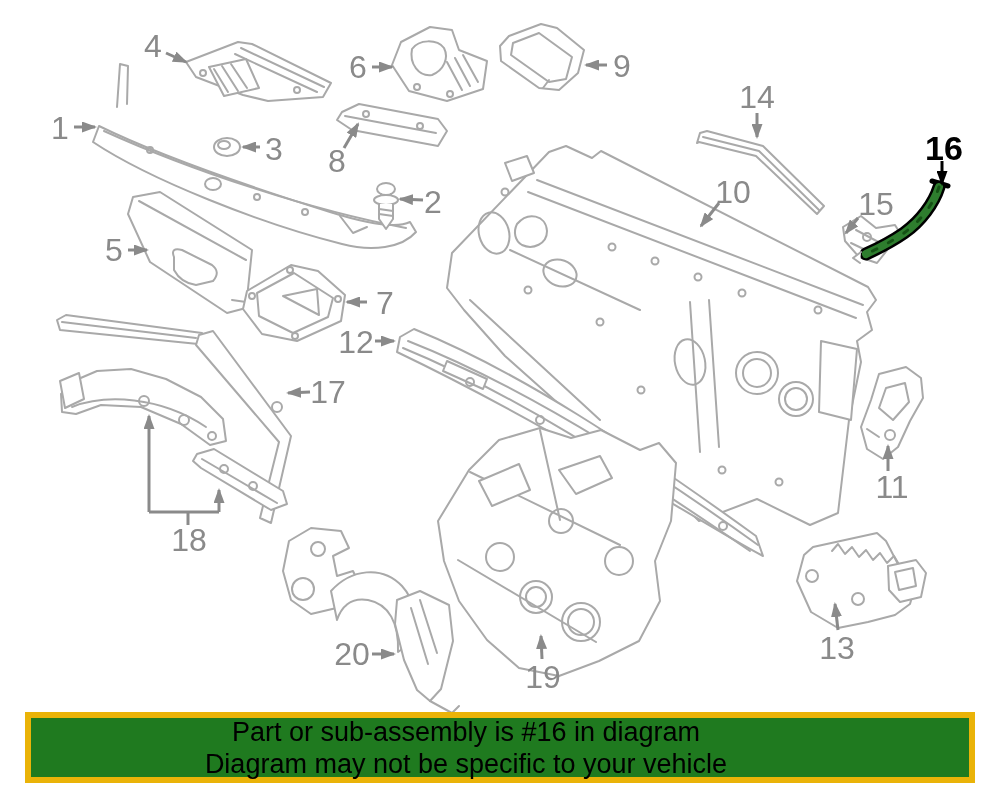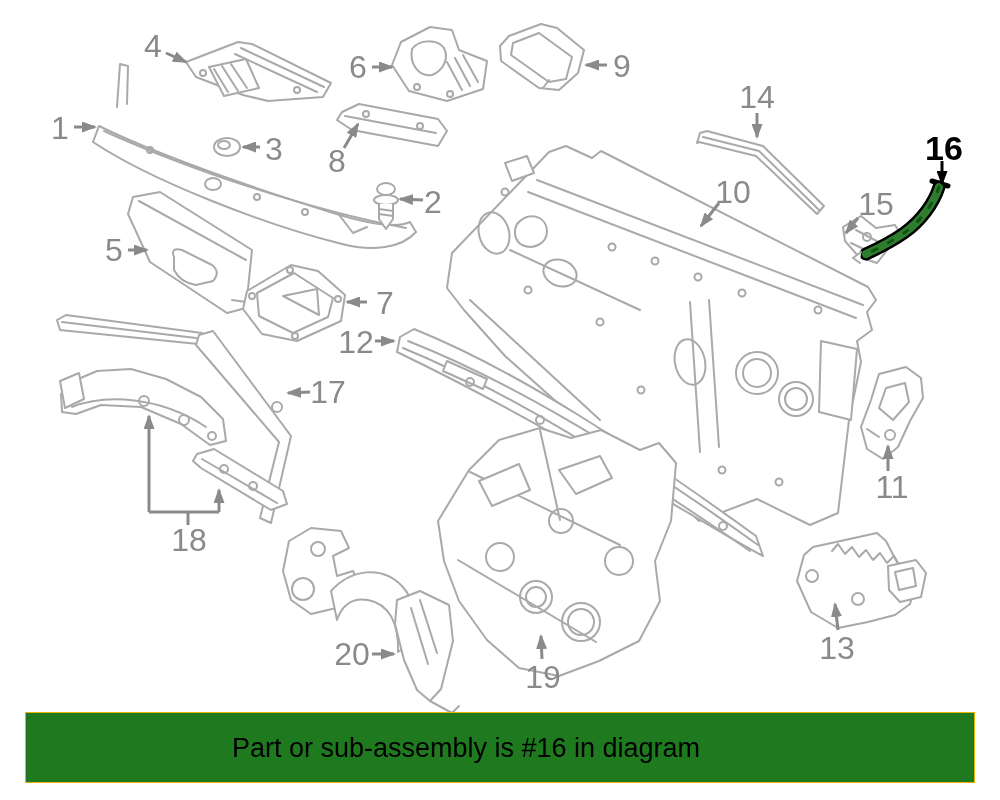--- a/index.html
+++ b/index.html
@@ -2,21 +2,21 @@
 <html><head>
 <meta charset="utf-8">
 <style>
   html,body{margin:0;padding:0;background:#ffffff;}
   .screen{position:relative;width:1000px;height:800px;background:#ffffff;overflow:hidden;
           font-family:"Liberation Sans",sans-serif;}
   #diagram{position:absolute;left:0;top:0;}
   #diagram text{font-family:"Liberation Sans",sans-serif;}
   .banner{position:absolute;left:25px;top:712px;width:950px;height:71px;
           display:flex;flex-direction:column;align-items:center;justify-content:center;
-          padding-right:68px;box-sizing:border-box;border:1px solid #eab308;}
+          padding-right:68px;box-sizing:border-box;border:6px solid #eab308;}
   .banner span{font-size:27px;line-height:32px;white-space:nowrap;}
 </style>
 </head>
 <body>
 
 <div class="screen">
 
   <svg id="diagram" width="1000" height="800" viewBox="0 0 1000 800">
     <defs>
       <marker id="ah-gray" markerUnits="userSpaceOnUse" markerWidth="15" markerHeight="11" refX="13" refY="5.5" orient="auto">
@@ -259,15 +259,16 @@
         <text x="189" y="540" fill="#8a8a8a" font-size="32" text-anchor="middle" dominant-baseline="central">18</text>
         <line x1="542" y1="659" x2="541" y2="636" stroke="#8a8a8a" stroke-width="3" marker-end="url(#ah-gray)"></line>
         <text x="543" y="677" fill="#8a8a8a" font-size="32" text-anchor="middle" dominant-baseline="central">19</text>
         <line x1="372" y1="654" x2="394" y2="654" stroke="#8a8a8a" stroke-width="3" marker-end="url(#ah-gray)"></line>
         <text x="352" y="654" fill="#8a8a8a" font-size="32" text-anchor="middle" dominant-baseline="central">20</text>
       </g>
   </svg>
 
   <div class="banner" style="background: rgb(31, 122, 31); color: rgb(0, 0, 0);">
     <span>Part or sub-assembly is #16 in diagram</span>
+    <span>Diagram may not be specific to your vehicle</span>
   </div>
 
 </div>
 
 </body></html>

